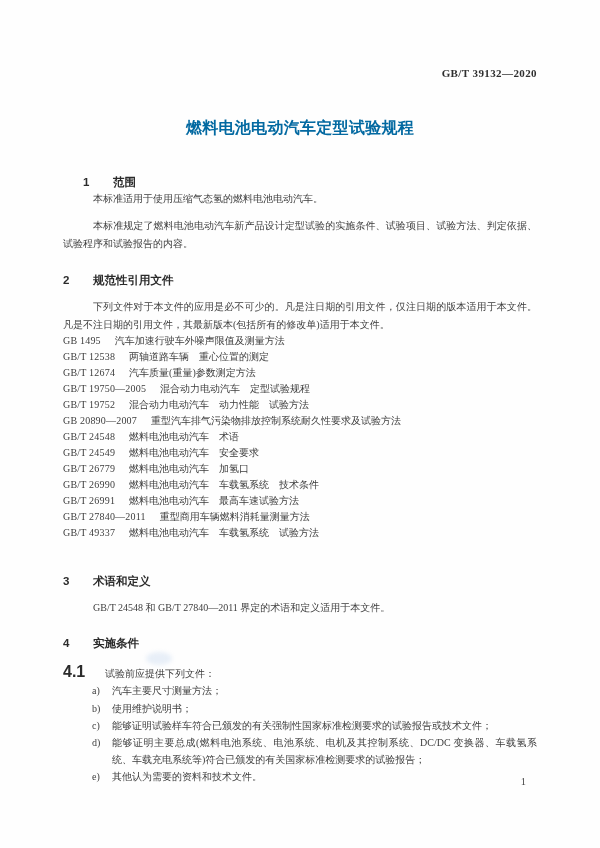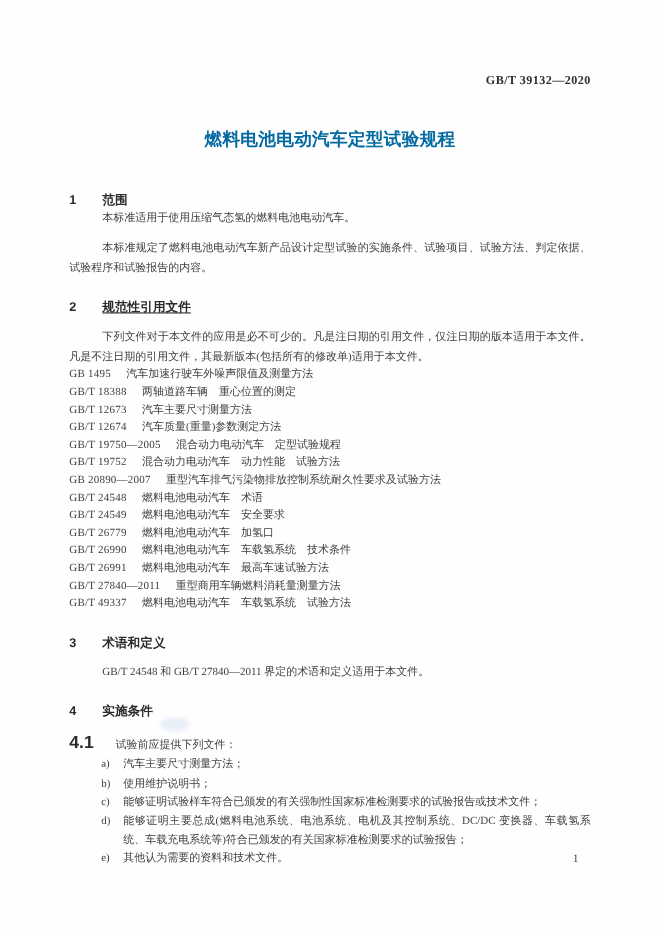--- a/index.html
+++ b/index.html
@@ -38,23 +38,23 @@
   
   .sec-heading {
     font-family:"Liberation Sans","DejaVu Sans",sans-serif;
     font-weight:bold;
     font-size:11.5px;
     line-height:16px;
     color:#2b2b2b;
     white-space:nowrap;
   }
   .sec-heading .sec-num { display:inline-block; width:30px; }
-  .mt-h1 { margin-top:36px; }
-  .mt-h2 { margin-top:20px;text-decoration:underline; }
-  .mt-h3 { margin-top:20px; }
+  .mt-h1 { margin-top:36px;margin-left:20px; }
+  .mt-h2 { margin-top:20px; }
+  .mt-h3 { margin-top:32px; }
   .mt-h4 { margin-top:19px; }
   
   .para {
     margin:0;
     font-size:10px;
     line-height:17.4px;
     text-align:justify;
     text-indent:30px;
     color:#3d3d3d;
   }
@@ -125,22 +125,21 @@
   <p class="para">本标准适用于使用压缩气态氢的燃料电池电动汽车。</p>
   <p class="para first">本标准规定了燃料电池电动汽车新产品设计定型试验的实施条件、试验项目、试验方法、判定依据、试验程序和试验报告的内容。</p>
 
   <div class="sec-heading mt-h2">
     <span class="sec-num">2</span><span>规范性引用文件</span>
   </div>
   <p class="para first">下列文件对于本文件的应用是必不可少的。凡是注日期的引用文件，仅注日期的版本适用于本文件。凡是不注日期的引用文件，其最新版本(包括所有的修改单)适用于本文件。</p>
 
   <div class="refs">
     <div class="ref-row"><span class="ref-code">GB 1495</span><span>汽车加速行驶车外噪声限值及测量方法</span></div>
-    <div class="ref-row"><span class="ref-code">GB/T 18388</span><span>两轴道路车辆　重心位置的测定</span></div>
-    <div class="ref-row"><span class="ref-code">GB/T 12673</span><span>汽车主要尺寸测量方法</span></div>
+    <div class="ref-row"><span class="ref-code">GB/T 12538</span><span>两轴道路车辆　重心位置的测定</span></div>
     <div class="ref-row"><span class="ref-code">GB/T 12674</span><span>汽车质量(重量)参数测定方法</span></div>
     <div class="ref-row"><span class="ref-code">GB/T 19750—2005</span><span>混合动力电动汽车　定型试验规程</span></div>
     <div class="ref-row"><span class="ref-code">GB/T 19752</span><span>混合动力电动汽车　动力性能　试验方法</span></div>
     <div class="ref-row"><span class="ref-code">GB 20890—2007</span><span>重型汽车排气污染物排放控制系统耐久性要求及试验方法</span></div>
     <div class="ref-row"><span class="ref-code">GB/T 24548</span><span>燃料电池电动汽车　术语</span></div>
     <div class="ref-row"><span class="ref-code">GB/T 24549</span><span>燃料电池电动汽车　安全要求</span></div>
     <div class="ref-row"><span class="ref-code">GB/T 26779</span><span>燃料电池电动汽车　加氢口</span></div>
     <div class="ref-row"><span class="ref-code">GB/T 26990</span><span>燃料电池电动汽车　车载氢系统　技术条件</span></div>
     <div class="ref-row"><span class="ref-code">GB/T 26991</span><span>燃料电池电动汽车　最高车速试验方法</span></div>
     <div class="ref-row"><span class="ref-code">GB/T 27840—2011</span><span>重型商用车辆燃料消耗量测量方法</span></div>

